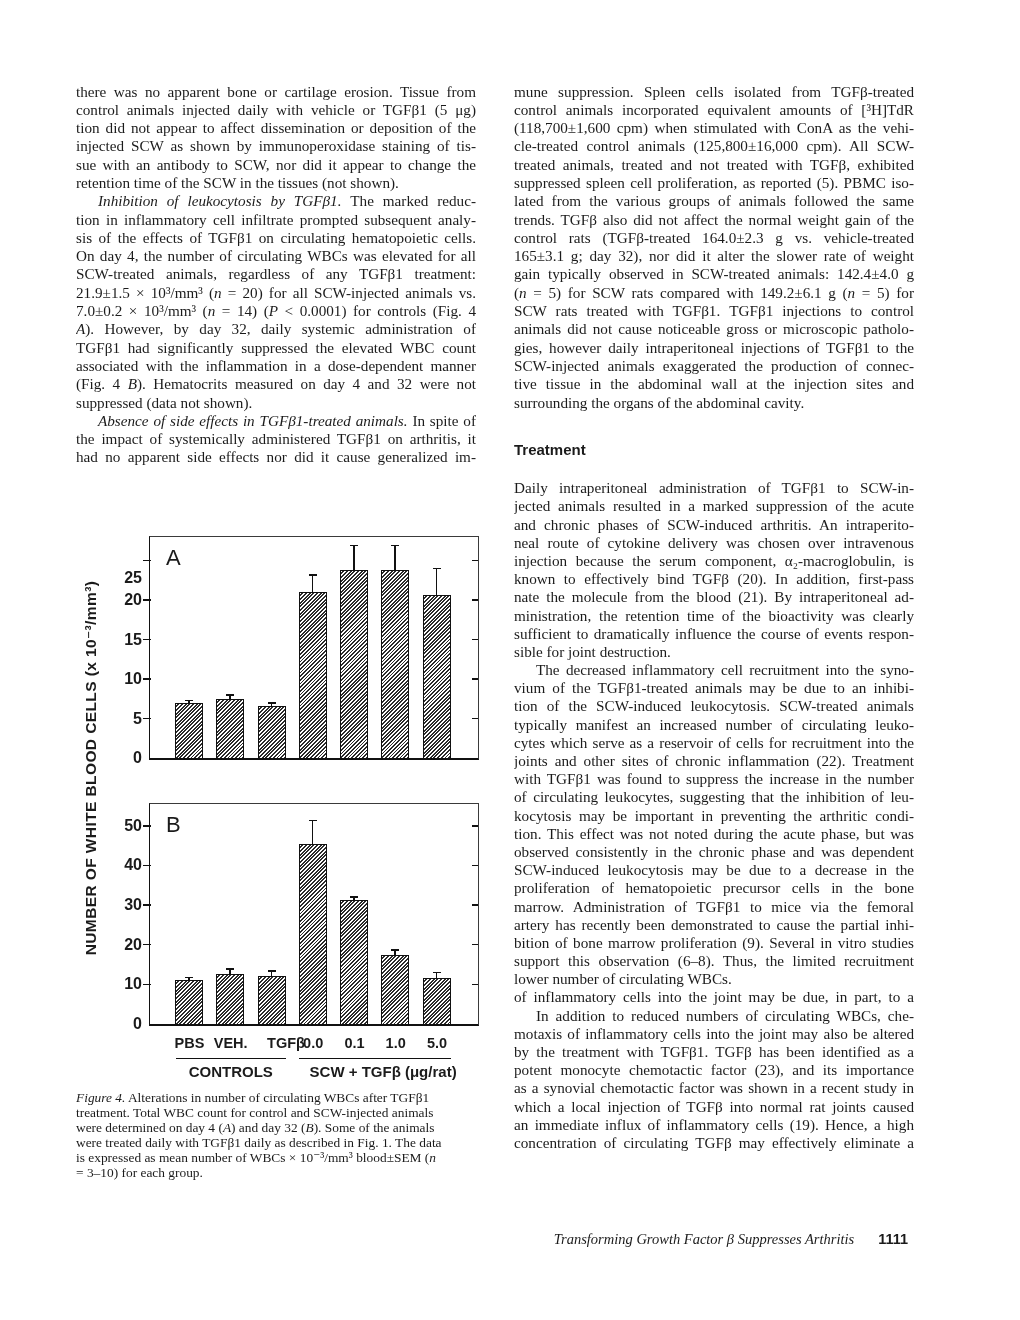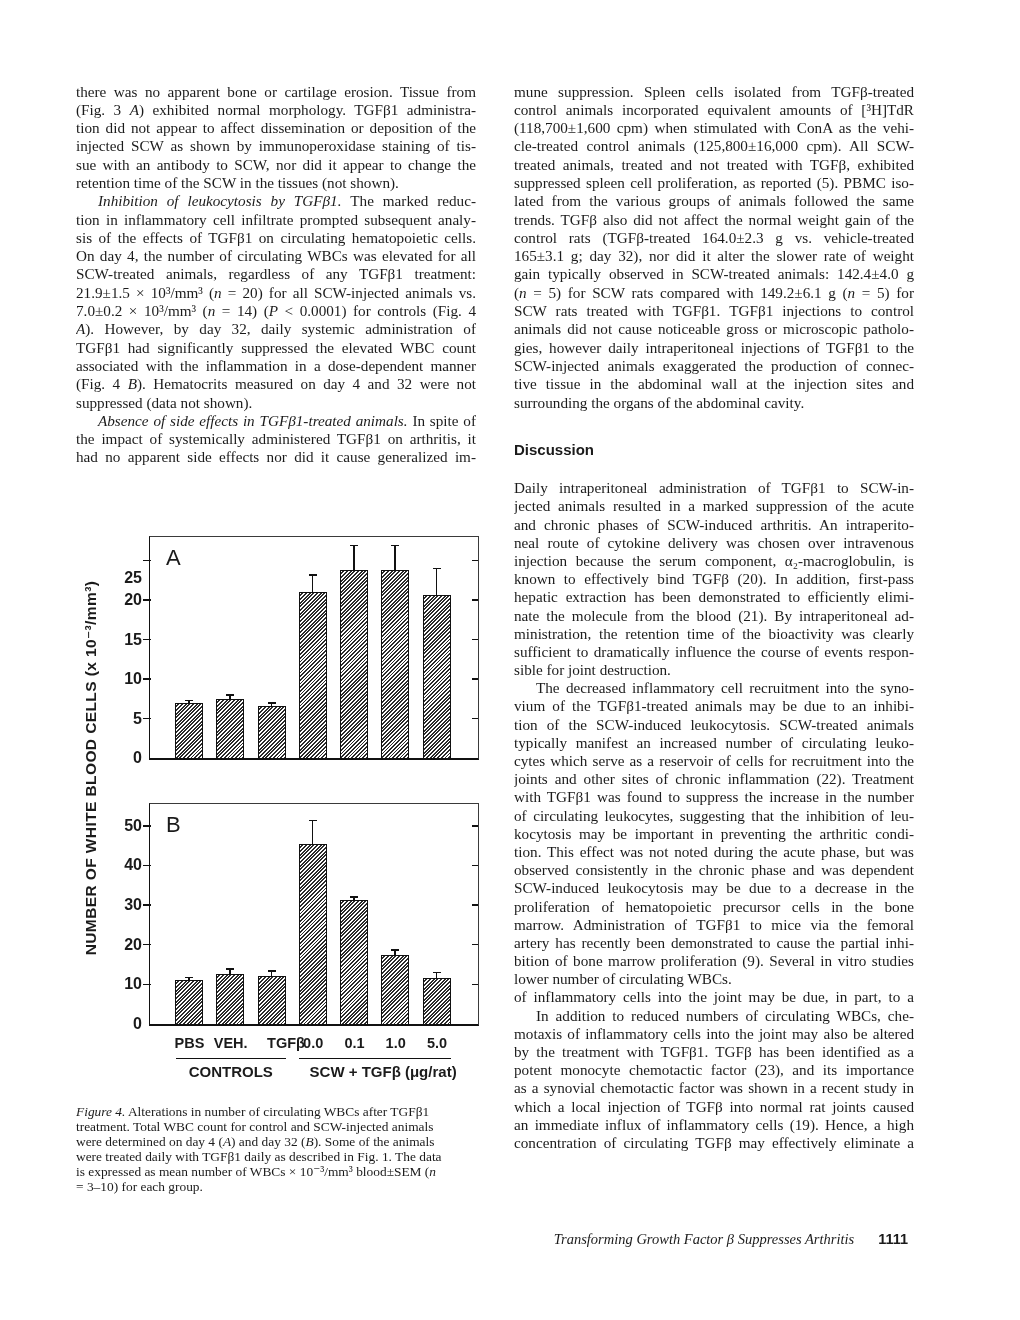--- a/index.html
+++ b/index.html
@@ -18,21 +18,21 @@
   .line.ind { text-indent: 22px; }
   #discussion-body .line { height: 18.2px; line-height: 18.2px; }
   .it { font-style: italic; }
 
   .heading {
     position: absolute; left: 514px; top: 441px;
     font-family: "Liberation Sans", "DejaVu Sans", sans-serif;
     font-weight: bold; font-size: 15px; line-height: 18px;
   }
 
-  .caption { position: absolute; left: 76px; top: 1090px; width: 430px; margin-top: 14px; }
+  .caption { position: absolute; left: 76px; top: 1090px; width: 430px; }
   .caption .line {
     font-size: 13.4px; height: 15px; line-height: 15px;
     text-align: left; text-align-last: left; white-space: nowrap;
   }
 
   .footer {
     position: absolute; top: 1231px; right: 112px;
     display: flex; align-items: baseline; gap: 24px; white-space: nowrap;
   }
   .footer .running { font-family: "Liberation Serif", serif; font-style: italic; font-size: 14.5px; }
@@ -78,21 +78,21 @@
     font: bold 15px/18px "Liberation Sans", "DejaVu Sans", sans-serif; white-space: nowrap;
   }
 </style>
 </head>
 <body>
 
 <div id="page">
 
   <div class="col" id="left-column" style="left:76px; top:82.5px;">
       <div class="line"><span>there was no apparent bone or cartilage erosion. Tissue from</span></div>
-      <div class="line"><span>(Fig. 3 </span><span class="it">A</span><span>) exhibited normal morphology. TGFβ1 administra-</span></div>
+      <div class="line"><span>control animals injected daily with vehicle or TGFβ1 (5 μg)</span></div>
       <div class="line"><span>tion did not appear to affect dissemination or deposition of the</span></div>
       <div class="line"><span>injected SCW as shown by immunoperoxidase staining of tis-</span></div>
       <div class="line"><span>sue with an antibody to SCW, nor did it appear to change the</span></div>
       <div class="line end"><span>retention time of the SCW in the tissues (not shown).</span></div>
       <div class="line ind"><span class="it">Inhibition of leukocytosis by TGFβ1.</span><span> The marked reduc-</span></div>
       <div class="line"><span>tion in inflammatory cell infiltrate prompted subsequent analy-</span></div>
       <div class="line"><span>sis of the effects of TGFβ1 on circulating hematopoietic cells.</span></div>
       <div class="line"><span>On day 4, the number of circulating WBCs was elevated for all</span></div>
       <div class="line"><span>SCW-treated animals, regardless of any TGFβ1 treatment:</span></div>
       <div class="line"><span>21.9±1.5 × 10³/mm³ (</span><span class="it">n</span><span> = 20) for all SCW-injected animals vs.</span></div>
@@ -121,50 +121,50 @@
       <div class="line"><span>gain typically observed in SCW-treated animals: 142.4±4.0 g</span></div>
       <div class="line"><span>(</span><span class="it">n</span><span> = 5) for SCW rats compared with 149.2±6.1 g (</span><span class="it">n</span><span> = 5) for</span></div>
       <div class="line"><span>SCW rats treated with TGFβ1. TGFβ1 injections to control</span></div>
       <div class="line"><span>animals did not cause noticeable gross or microscopic patholo-</span></div>
       <div class="line"><span>gies, however daily intraperitoneal injections of TGFβ1 to the</span></div>
       <div class="line"><span>SCW-injected animals exaggerated the production of connec-</span></div>
       <div class="line"><span>tive tissue in the abdominal wall at the injection sites and</span></div>
       <div class="line end"><span>surrounding the organs of the abdominal cavity.</span></div>
     </div>
 
-  <div class="heading">Discussion</div>
+  <div class="heading">Treatment</div>
 
   <div class="col" id="discussion-body" style="left:514px; top:479.2px;">
       <div class="line"><span>Daily intraperitoneal administration of TGFβ1 to SCW-in-</span></div>
       <div class="line"><span>jected animals resulted in a marked suppression of the acute</span></div>
       <div class="line"><span>and chronic phases of SCW-induced arthritis. An intraperito-</span></div>
       <div class="line"><span>neal route of cytokine delivery was chosen over intravenous</span></div>
       <div class="line"><span>injection because the serum component, α₂-macroglobulin, is</span></div>
       <div class="line"><span>known to effectively bind TGFβ (20). In addition, first-pass</span></div>
-      <div class="line"><span>hepatic extraction has been demonstrated to efficiently elimi-</span></div>
       <div class="line"><span>nate the molecule from the blood (21). By intraperitoneal ad-</span></div>
       <div class="line"><span>ministration, the retention time of the bioactivity was clearly</span></div>
       <div class="line"><span>sufficient to dramatically influence the course of events respon-</span></div>
       <div class="line end"><span>sible for joint destruction.</span></div>
       <div class="line ind"><span>The decreased inflammatory cell recruitment into the syno-</span></div>
       <div class="line"><span>vium of the TGFβ1-treated animals may be due to an inhibi-</span></div>
       <div class="line"><span>tion of the SCW-induced leukocytosis. SCW-treated animals</span></div>
       <div class="line"><span>typically manifest an increased number of circulating leuko-</span></div>
       <div class="line"><span>cytes which serve as a reservoir of cells for recruitment into the</span></div>
       <div class="line"><span>joints and other sites of chronic inflammation (22). Treatment</span></div>
       <div class="line"><span>with TGFβ1 was found to suppress the increase in the number</span></div>
       <div class="line"><span>of circulating leukocytes, suggesting that the inhibition of leu-</span></div>
       <div class="line"><span>kocytosis may be important in preventing the arthritic condi-</span></div>
       <div class="line"><span>tion. This effect was not noted during the acute phase, but was</span></div>
       <div class="line"><span>observed consistently in the chronic phase and was dependent</span></div>
       <div class="line"><span>SCW-induced leukocytosis may be due to a decrease in the</span></div>
       <div class="line"><span>proliferation of hematopoietic precursor cells in the bone</span></div>
       <div class="line"><span>marrow. Administration of TGFβ1 to mice via the femoral</span></div>
       <div class="line"><span>artery has recently been demonstrated to cause the partial inhi-</span></div>
       <div class="line"><span>bition of bone marrow proliferation (9). Several in vitro studies</span></div>
+      <div class="line"><span>support this observation (6–8). Thus, the limited recruitment</span></div>
       <div class="line end"><span>lower number of circulating WBCs.</span></div>
       <div class="line"><span>of inflammatory cells into the joint may be due, in part, to a</span></div>
       <div class="line ind"><span>In addition to reduced numbers of circulating WBCs, che-</span></div>
       <div class="line"><span>motaxis of inflammatory cells into the joint may also be altered</span></div>
       <div class="line"><span>by the treatment with TGFβ1. TGFβ has been identified as a</span></div>
       <div class="line"><span>potent monocyte chemotactic factor (23), and its importance</span></div>
       <div class="line"><span>as a synovial chemotactic factor was shown in a recent study in</span></div>
       <div class="line"><span>which a local injection of TGFβ into normal rat joints caused</span></div>
       <div class="line"><span>an immediate influx of inflammatory cells (19). Hence, a high</span></div>
       <div class="line"><span>concentration of circulating TGFβ may effectively eliminate a</span></div>

